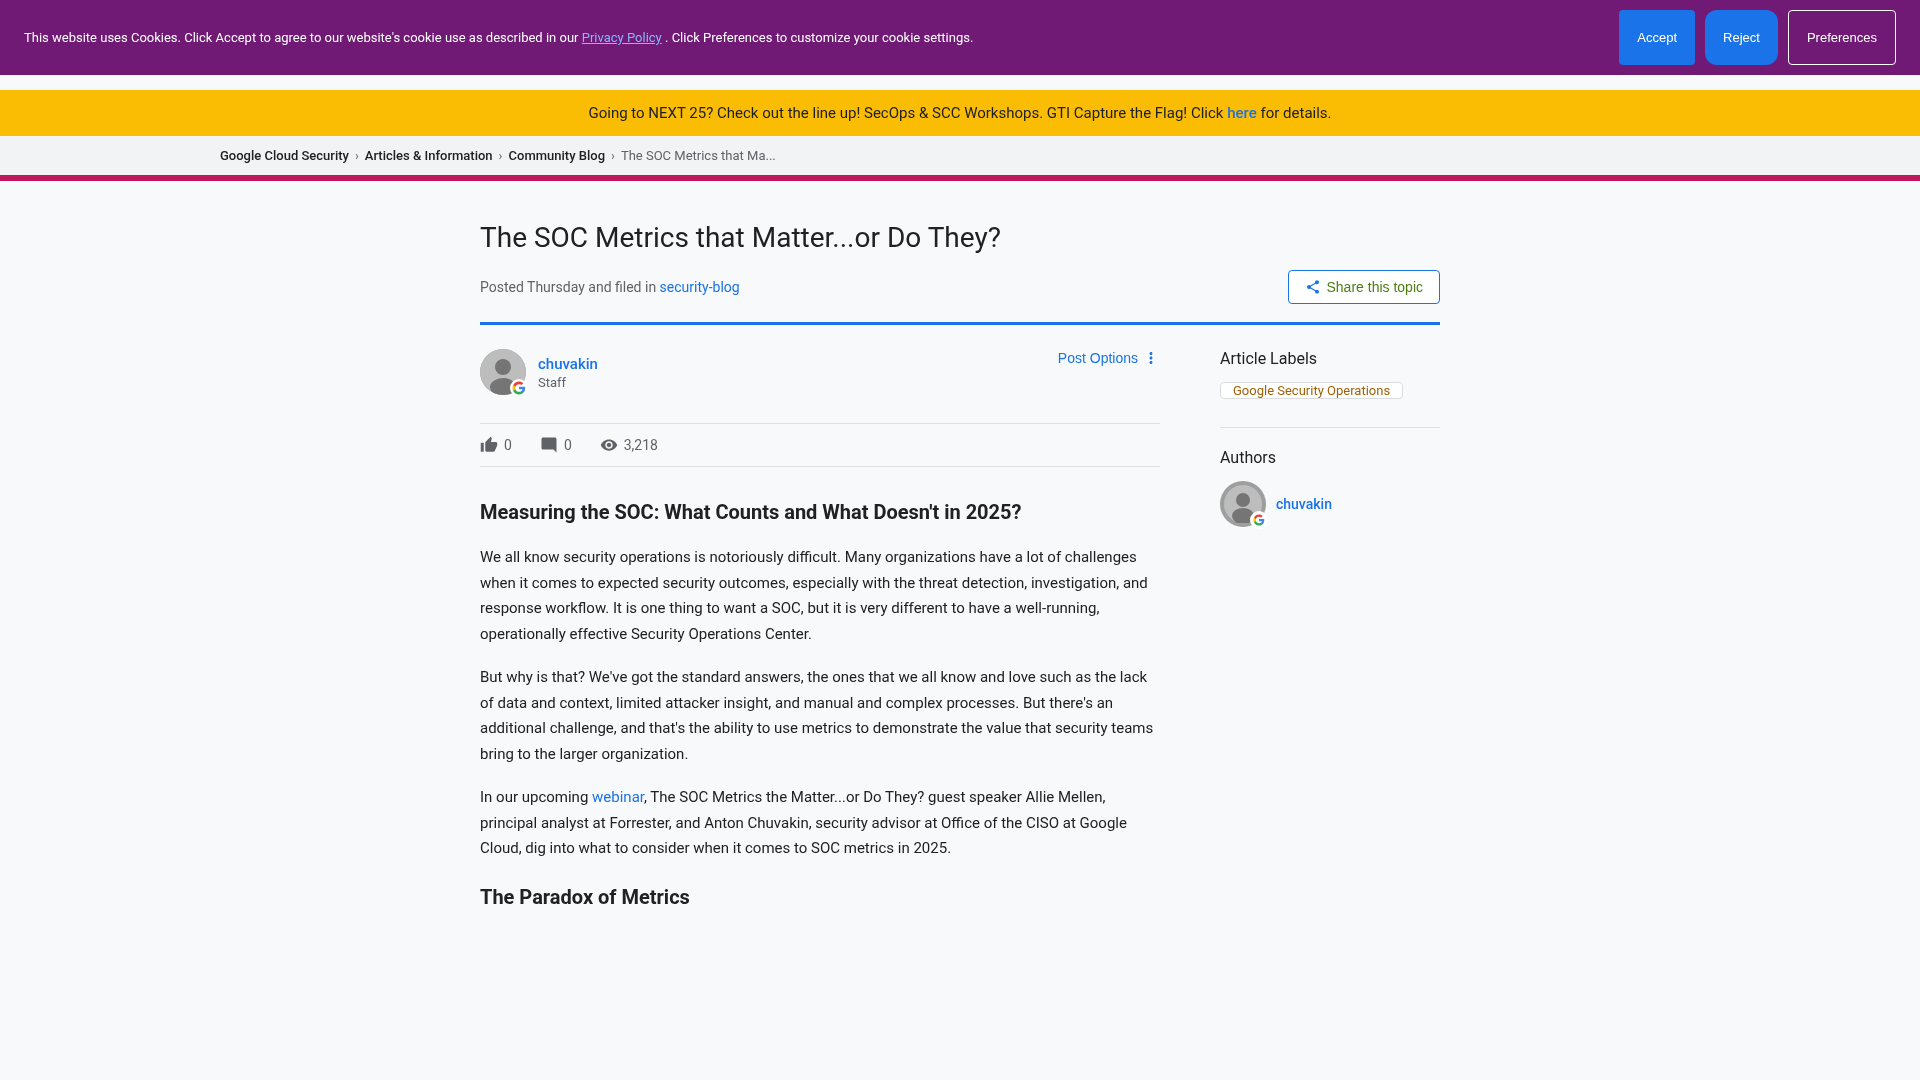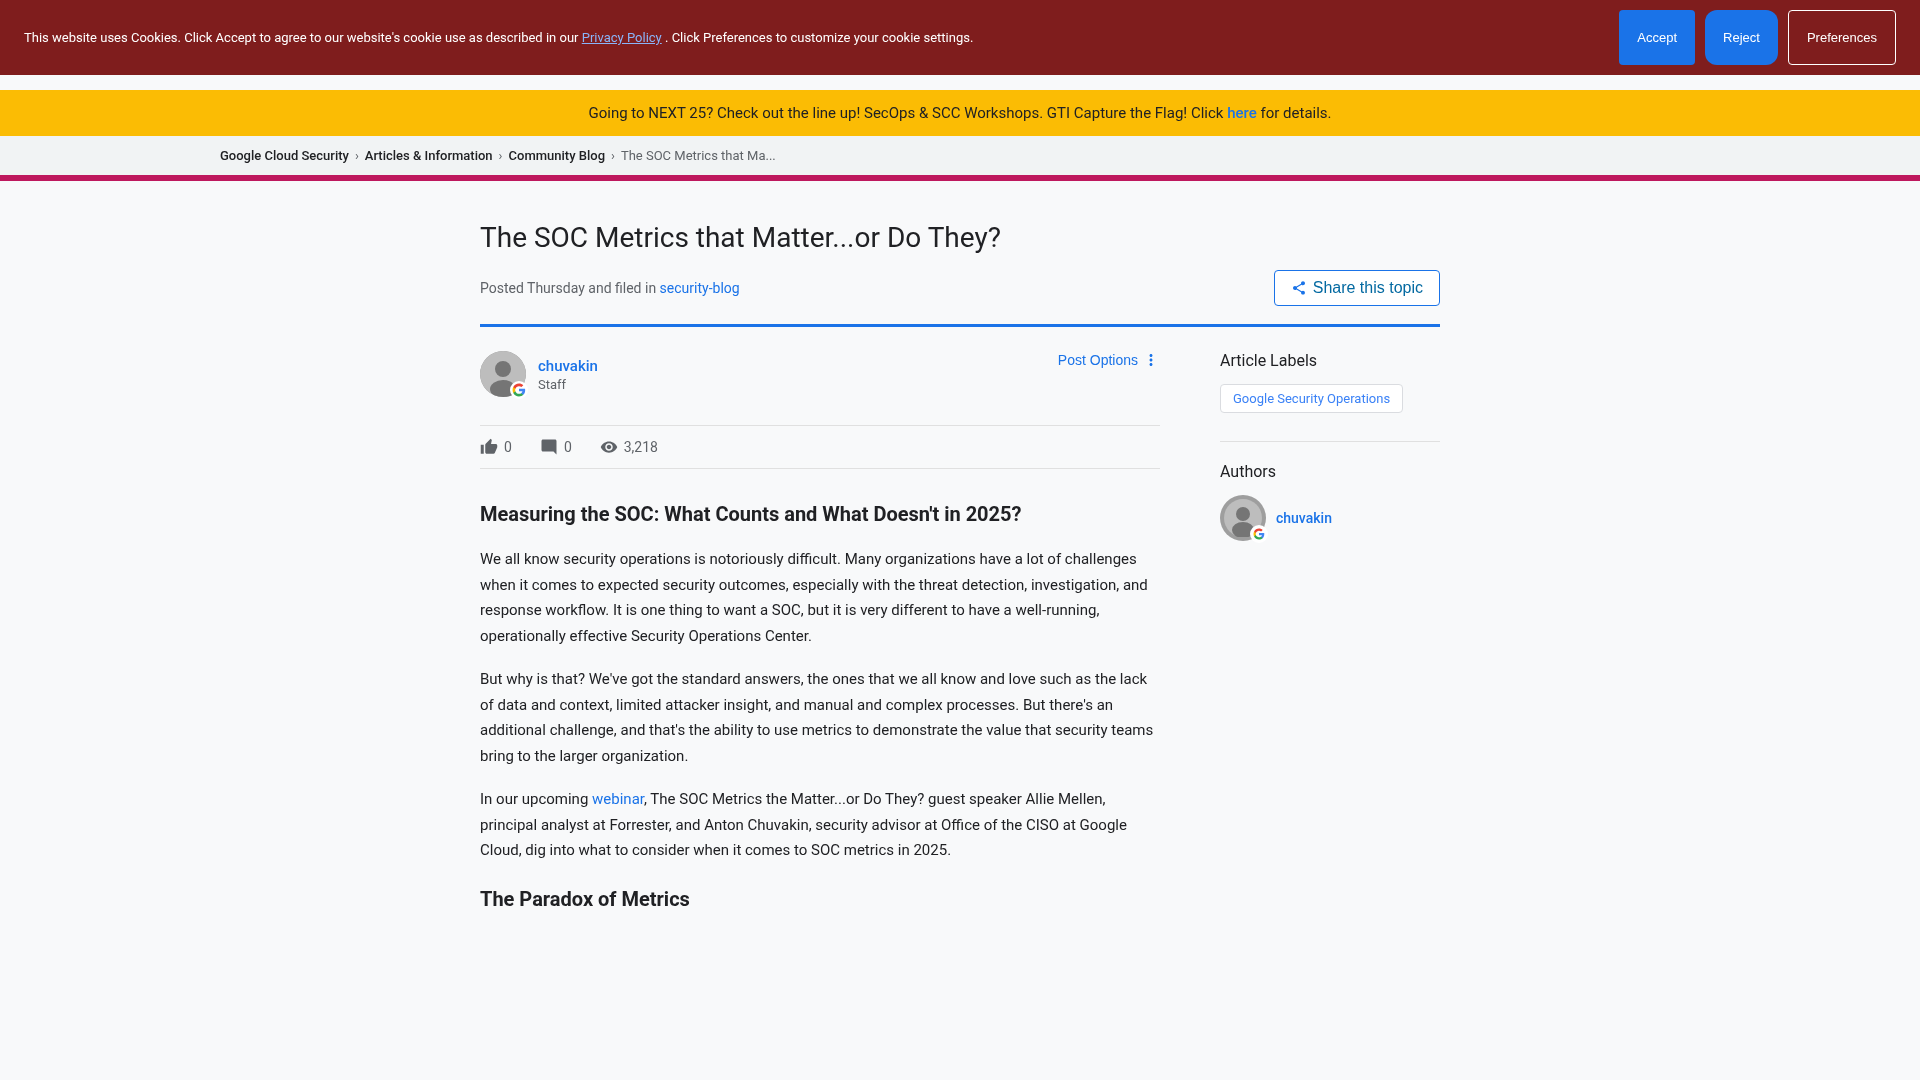--- a/index.html
+++ b/index.html
@@ -1,20 +1,20 @@
 <!DOCTYPE html>
 <html><head>
   <meta charset="utf-8">
   <style>
     * { box-sizing: border-box; margin: 0; padding: 0; }
     body { font-family: 'Google Sans', Roboto, Arial, sans-serif; font-size: 14px; background: #f8f9fa; color: #202124; }
 
     
     .cookie-banner {
-      background: #7f1d1d;
+      background: #701a75;
       color: #fff;
       padding: 10px 24px;
       display: flex;
       align-items: center;
       justify-content: space-between;
       font-size: 13px;
       min-height: 46px;
       gap: 20px;
     }
     .cookie-banner .cookie-text { flex: 1; }
@@ -105,26 +105,26 @@
     .article-meta {
       font-size: 14px;
       color: #5f6368;
     }
     .article-meta a { color: #1a73e8; text-decoration: none; }
     .share-btn {
       display: flex;
       align-items: center;
       gap: 6px;
       border: 1px solid #1a73e8;
-      color: #0369a1;
+      color: #4d7c0f;
       background: #fff;
       padding: 8px 16px;
       border-radius: 4px;
       cursor: pointer;
-      font-size: 16px;
+      font-size: 14px;
       font-weight: 500;
     }
     .share-btn svg { width: 16px; height: 16px; fill: #1a73e8; }
 
     .divider-blue {
       height: 3px;
       background: #1a73e8;
       margin: 18px 0 24px 0;
       border: none;
     }
@@ -220,23 +220,23 @@
     .sidebar-section-title {
       font-size: 16px;
       font-weight: 400;
       color: #202124;
       margin-bottom: 14px;
     }
     .label-tag {
       display: inline-block;
       border: 1px solid #dadce0;
       border-radius: 4px;
-      padding: 6px 12px;
-      font-size: 13px;
-      color: #3b82f6;
+      padding: 0 12px;
+      font-size: 13px;
+      color: #a16207;
       background: #fff;
     }
     .sidebar-divider {
       height: 1px;
       background: #e0e0e0;
       margin: 20px 0;
     }
     .sidebar-author { display: flex; align-items: center; gap: 10px; }
     .sidebar-author-name { color: #1a73e8; font-size: 14px; font-weight: 500; text-decoration: none; }
   </style>

